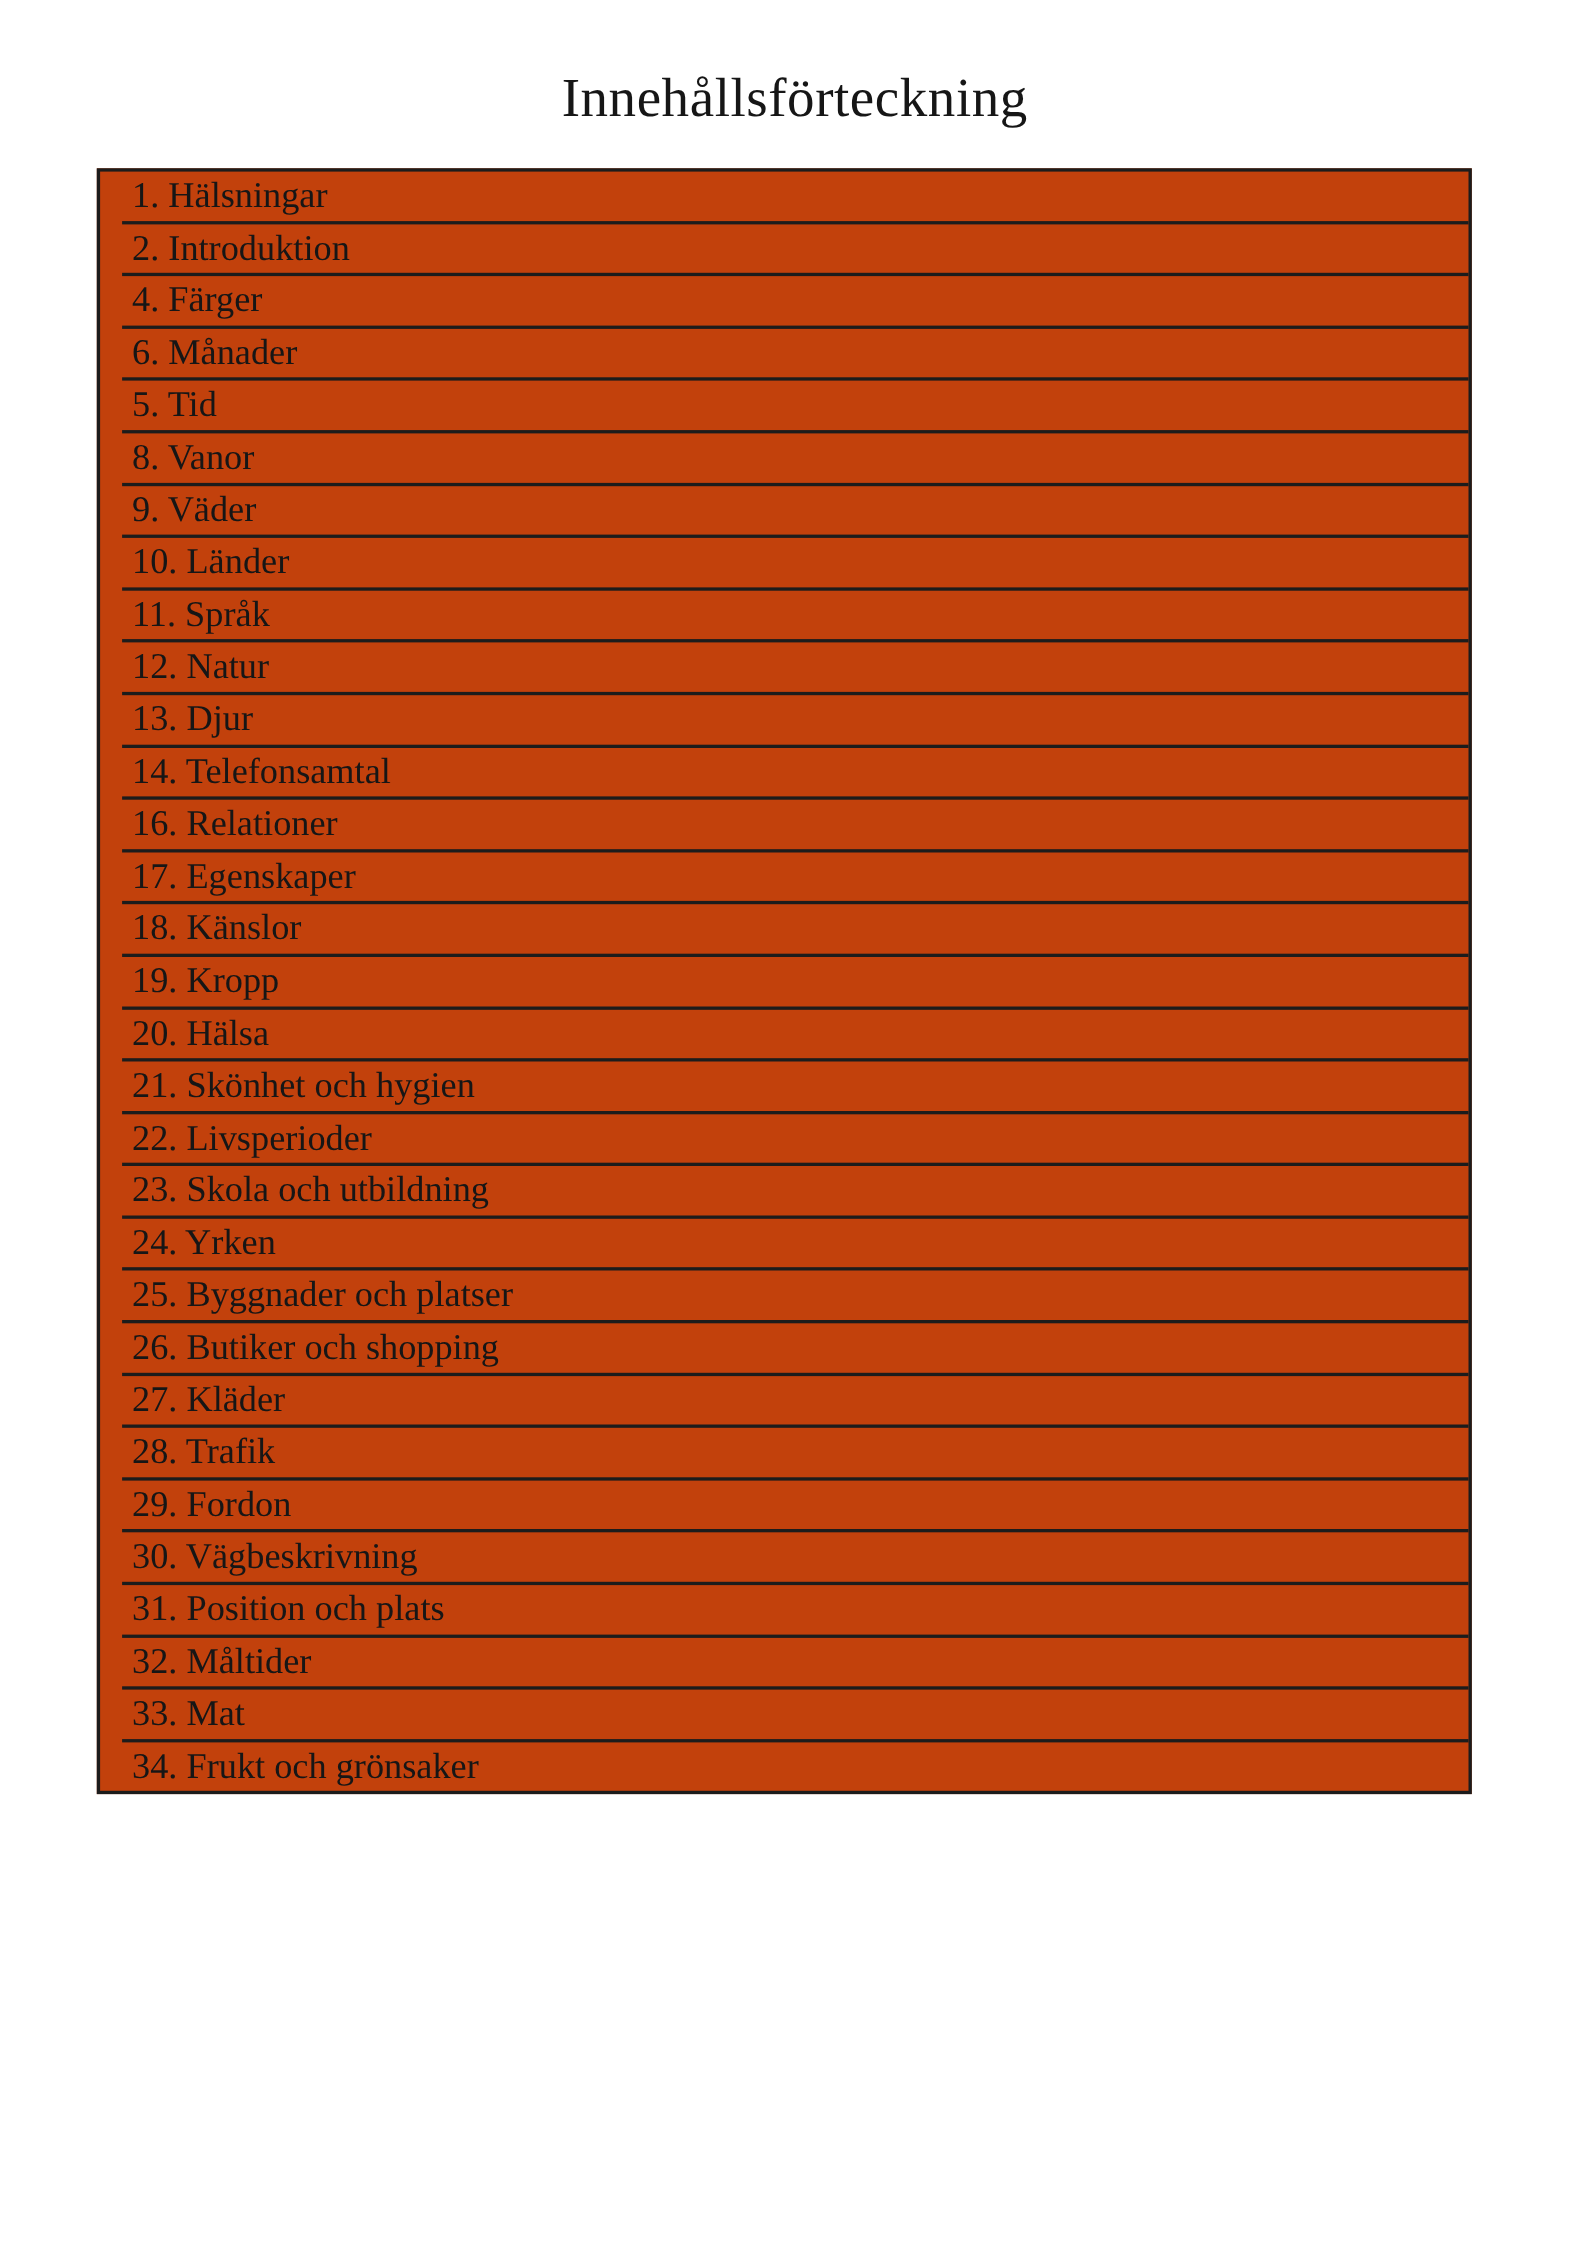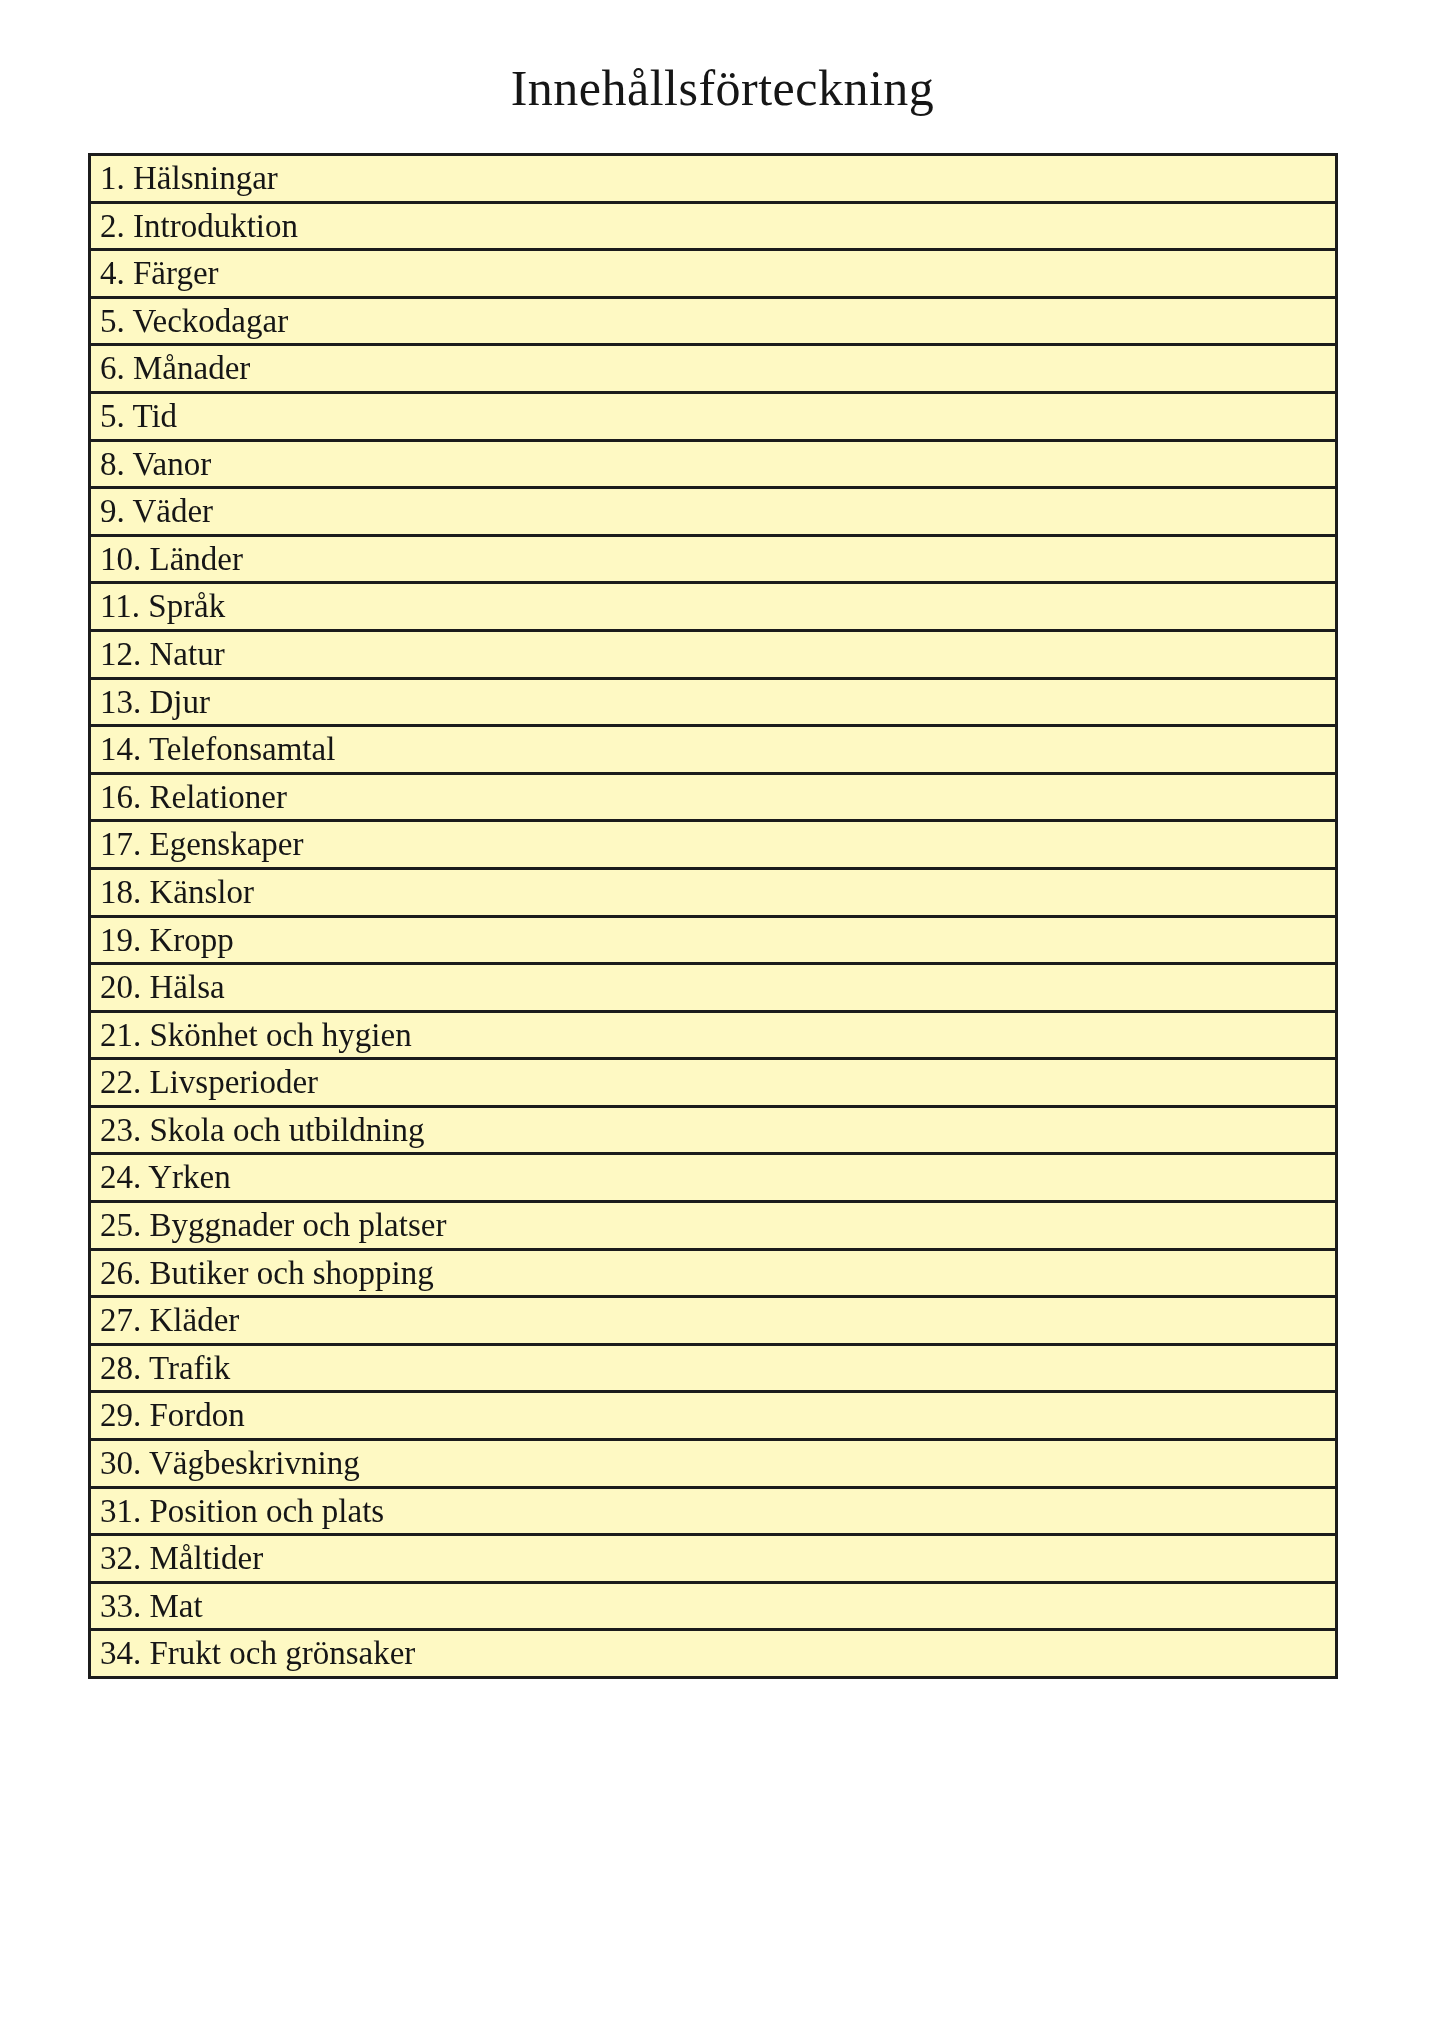--- a/index.html
+++ b/index.html
@@ -27,21 +27,22 @@
     letter-spacing: 0.5px;
     color: #161616;
   }
   .toc-table {
     position: absolute;
     left: 88px;
     top: 153px;
     width: 1250px;
     box-sizing: border-box;
     border: 3px solid #1c1c1c;
-    background: #fef9c3;
+    background: #c2410c;
+    padding-left: 20px;
   }
   .toc-row {
     box-sizing: content-box;
     height: 44.6px;
     line-height: 44.6px;
     border-bottom: 3px solid #1c1c1c;
     padding-left: 9px;
     font-size: 33px;
     white-space: nowrap;
     overflow: hidden;
@@ -58,23 +59,20 @@
 
 <div class="toc-table">
     <div class="toc-row">
     <span>1. Hälsningar</span>
   </div>
     <div class="toc-row">
     <span>2. Introduktion</span>
   </div>
     <div class="toc-row">
     <span>4. Färger</span>
-  </div>
-    <div class="toc-row">
-    <span>5. Veckodagar</span>
   </div>
     <div class="toc-row">
     <span>6. Månader</span>
   </div>
     <div class="toc-row">
     <span>5. Tid</span>
   </div>
     <div class="toc-row">
     <span>8. Vanor</span>
   </div>

